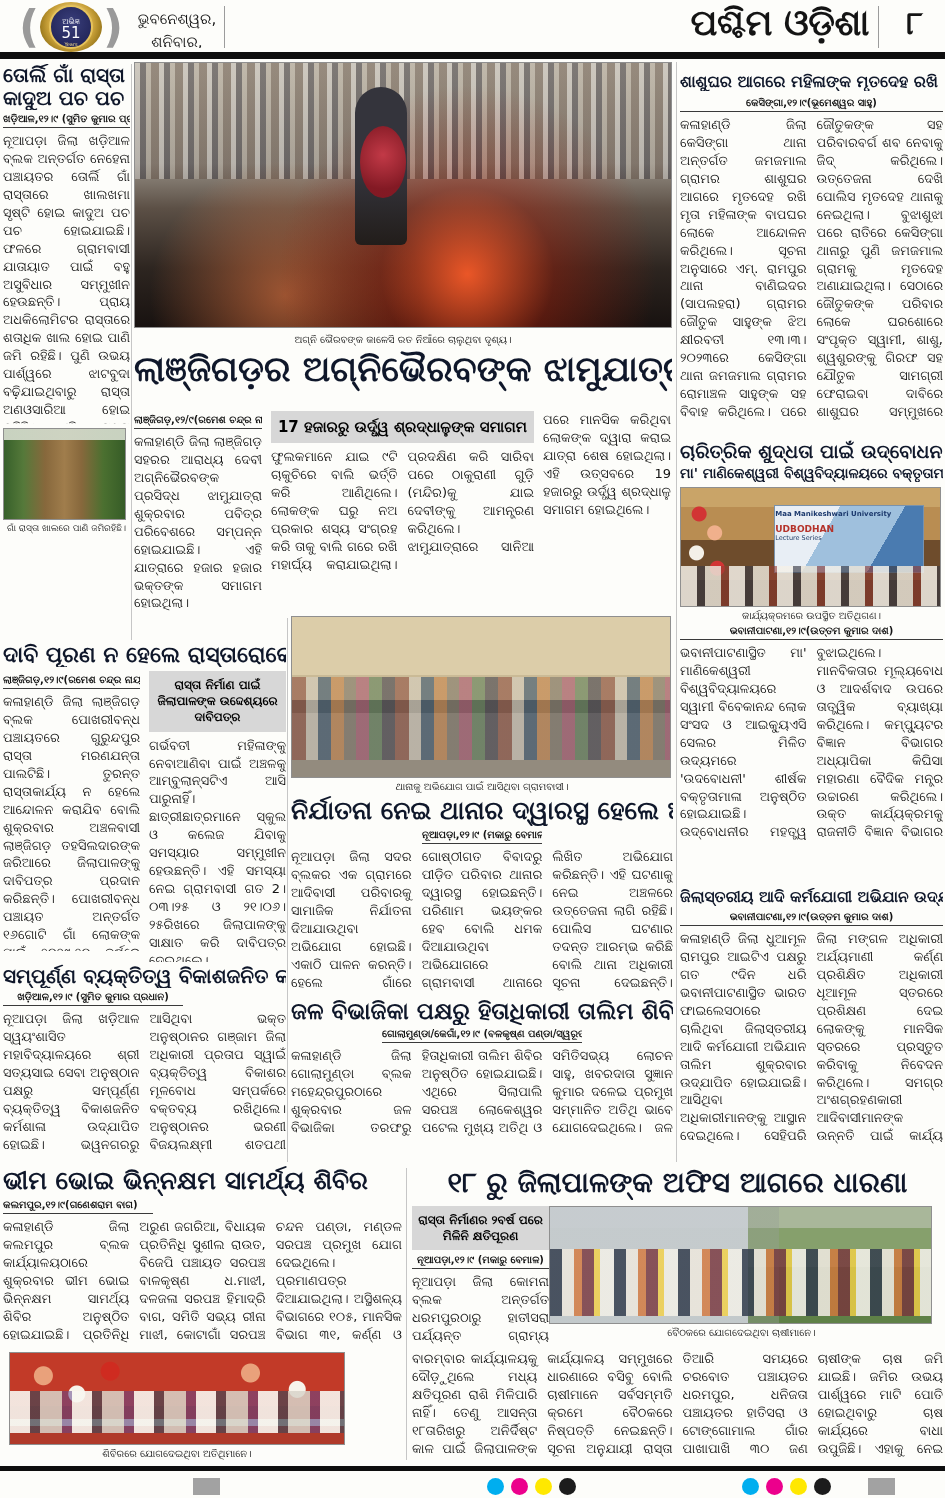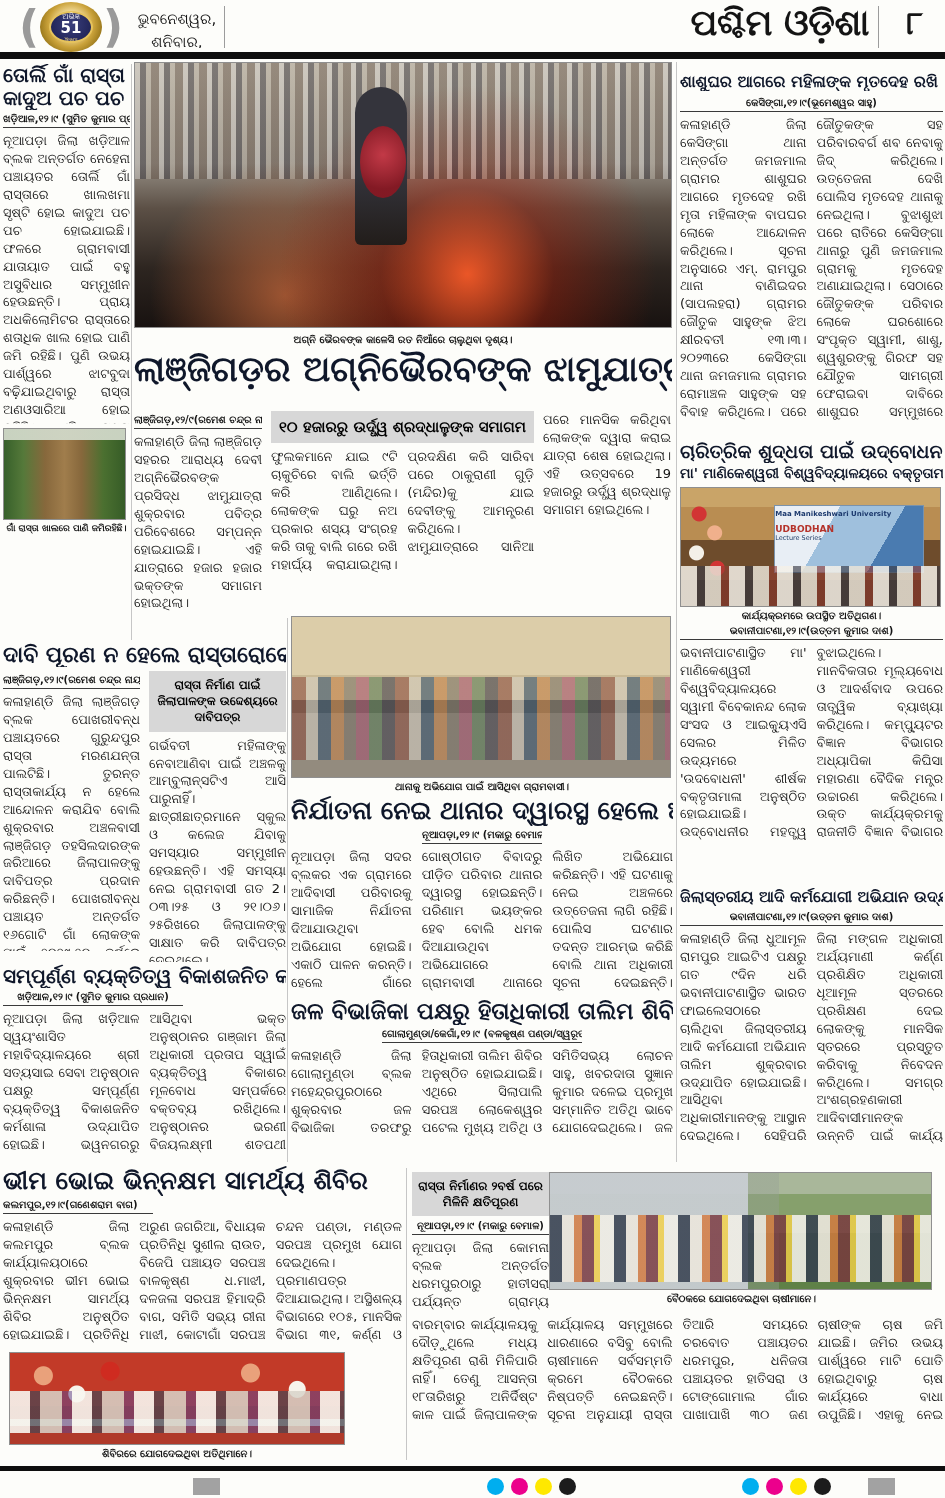--- a/index.html
+++ b/index.html
@@ -7,39 +7,39 @@
   body{font-family:"DejaVu Sans",sans-serif;color:#141414}
   #page{position:relative;width:945px;height:1498px;margin:0 auto;background:#fdfdfa;overflow:hidden}
 
   
   #header{position:absolute;left:0;top:0;width:945px;height:52px}
   .logo-wrap{position:absolute;left:12px;top:1px;width:118px;height:52px;display:flex;align-items:center;justify-content:center}
   .paren{font-size:44px;color:#9a9a9a;font-weight:bold;line-height:1}
   .logo-badge{position:relative;width:62px;height:50px;margin:0 1px;background:
       radial-gradient(circle at 50% 45%, #f3dc9a 0 30%, #caa23a 55%, #9c7a1d 75%, transparent 78%);
       border-radius:50%;display:flex;align-items:center;justify-content:center}
-  .logo-inner{width:44px;height:32px;border-radius:50%;background:radial-gradient(circle at 50% 40%, #3a3f7c, #23265a 75%);
-      display:flex;flex-direction:column;align-items:center;justify-content:flex-start;color:#fff;border:2px solid #e6c35c}
+  .logo-inner{width:44px;height:44px;border-radius:50%;background:radial-gradient(circle at 50% 40%, #3a3f7c, #23265a 75%);
+      display:flex;flex-direction:column;align-items:center;justify-content:flex-end;color:#fff;border:2px solid #e6c35c}
   .logo-inner .l1{font-size:8px;line-height:1}
-  .logo-inner .l2{font-size:15px;font-weight:bold;line-height:1.05}
+  .logo-inner .l2{font-size:15px;font-weight:normal;line-height:1.05}
   .logo-inner .l3{font-size:5px;line-height:1;color:#f0d98e}
   .dateline{position:absolute;left:136px;top:8px;width:82px;height:40px;font-weight:normal;font-size:15px;line-height:1.5;text-align:center;overflow:hidden}
   .hdr-vrule{position:absolute;top:6px;width:1px;height:42px;background:#9c9c9c}
   #section-title{position:absolute;right:76px;top:2px;font-size:36px;font-weight:bold;letter-spacing:-.5px;white-space:nowrap;overflow:hidden;max-width:430px}
   #page-number{position:absolute;right:22px;top:4px;font-size:32px;font-weight:bold}
   #header-bar{position:absolute;left:0;top:52px;width:945px;height:7px;background:#0e0e0e}
 
   
   .headline{font-weight:bold;color:#0f172a;overflow:hidden}
   .byline{display:block;font-size:10px;font-weight:bold;text-align:center;border-bottom:1px solid #3a3a3a;padding-bottom:2px;margin:3px auto 4px;overflow:hidden;white-space:nowrap}
   .bodytext{font-size:13px;line-height:1.38;text-align:justify;overflow:hidden}
   .cols2{columns:2;column-gap:10px}
   .cols3{columns:3;column-gap:10px}
   .cols4{columns:4;column-gap:10px}
-  .caption{font-size:10px;font-weight:700;text-align:center;overflow:hidden;white-space:nowrap;padding-top:3px}
+  .caption{font-size:10px;font-weight:400;text-align:center;overflow:hidden;white-space:nowrap;padding-top:3px}
   .graybox{background:#d7d7d7;color:#000;font-weight:bold;text-align:center;line-height:1.35;padding:6px 6px;overflow:hidden}
   .photo{position:relative;border:1px solid #8f8f8f;overflow:hidden}
   .vrule{position:absolute;width:1px;background:#c6c6c6}
   .abs{position:absolute}
 
   
   .photo-fire{background-image:
       repeating-linear-gradient(90deg, rgba(255,255,255,.32) 0 5px, rgba(35,35,48,.38) 5px 11px, rgba(222,214,200,.26) 11px 16px, rgba(84,64,52,.32) 16px 24px),
       radial-gradient(circle at 62% 80%, rgba(255,92,40,.9), rgba(160,32,12,.45) 22%, transparent 48%),
       radial-gradient(circle at 28% 88%, rgba(255,130,70,.55), transparent 30%),
@@ -133,21 +133,21 @@
   <div class="caption abs" style="left:134px;top:331px;width:538px">ଅଗ୍ନି ଭୈରବଙ୍କ କାଳେସି ରତ ନିଆଁରେ ଚାଲୁଥିବା ଦୃଶ୍ୟ।</div>
 
   <h1 class="headline abs" style="left:134px;top:349px;width:538px;height:58px;font-size:35px;text-align:center;white-space:nowrap">ଲାଞ୍ଜିଗଡ଼ର ଅଗ୍ନିଭୈରବଙ୍କ ଝାମୁଯାତ୍ରା ସମ୍ପନ୍ନ</h1>
 
   <div class="abs" style="left:134px;top:411px;width:538px;height:200px;display:flex;gap:9px;overflow:hidden">
     <div style="width:128px;flex:none;overflow:hidden">
       <span class="byline">ଲାଞ୍ଜିଗଡ଼,୧୨/୯(ରମେଶ ଚନ୍ଦ୍ର ନାୟକ)</span>
       <p class="bodytext">କଳାହାଣ୍ଡି ଜିଲା ଲାଞ୍ଜିଗଡ଼ ସହରର ଆରାଧ୍ୟ ଦେବୀ ଅଗ୍ନିଭୈରବଙ୍କ ପ୍ରସିଦ୍ଧ ଝାମୁଯାତ୍ରା ଶୁକ୍ରବାର ପବିତ୍ର ପରିବେଶରେ ସମ୍ପନ୍ନ ହୋଇଯାଇଛି। ଏହି ଯାତ୍ରାରେ ହଜାର ହଜାର ଭକ୍ତଙ୍କ ସମାଗମ ହୋଇଥିଲା।</p>
     </div>
     <div style="width:263px;flex:none;overflow:hidden">
-      <div class="graybox" style="font-size:15px;margin-bottom:5px">୧୦ ହଜାରରୁ ଉର୍ଦ୍ଧ୍ୱ ଶ୍ରଦ୍ଧାଳୁଙ୍କ ସମାଗମ</div>
+      <div class="graybox" style="font-size:15px;margin-bottom:5px">17 ହଜାରରୁ ଉର୍ଦ୍ଧ୍ୱ ଶ୍ରଦ୍ଧାଳୁଙ୍କ ସମାଗମ</div>
       <div class="bodytext cols2" style="height:128px">
         <span>ଫୁଲକମାନେ ଯାଇ ୯ଟି ଚାକୁଚିରେ ବାଲି ଭର୍ତ୍ତି କରି ଆଣିଥିଲେ। ଲୋକଙ୍କ ଘରୁ ନଅ ପ୍ରକାର ଶସ୍ୟ ସଂଗ୍ରହ କରି ତାକୁ ବାଲି ଗରେ ରଖି ମହାର୍ଘ୍ୟ କରାଯାଇଥିଲା।</span>
         <span>ପ୍ରଦକ୍ଷିଣ କରି ସାରିବା ପରେ ଠାକୁରାଣୀ ଗୁଡ଼ି (ମନ୍ଦିର)କୁ ଯାଇ ଦେବୀଙ୍କୁ ଆମନ୍ତ୍ରଣ କରିଥିଲେ। ଝାମୁଯାତ୍ରାରେ ସାନିଆ ଏହି ସମୟରେ ଜଳକୁ ଧରି କପଡ଼ା କରାଯାଇଥିଲା।</span>
       </div>
     </div>
     <div style="width:128px;flex:none;overflow:hidden">
       <p class="bodytext">ପରେ ମାନସିକ କରିଥିବା ଲୋକଙ୍କ ଦ୍ୱାରା କରାଇ ଯାତ୍ରା ଶେଷ ହୋଇଥିଲା। ଏହି ଉତ୍ସବରେ 19 ହଜାରରୁ ଉର୍ଦ୍ଧ୍ୱ ଶ୍ରଦ୍ଧାଳୁ ସମାଗମ ହୋଇଥିଲେ।</p>
     </div>
   </div>
 
@@ -221,20 +221,21 @@
     <span class="byline" style="width:150px;margin-left:0;text-align:left">କଲମପୁର,୧୨।୯(ଗଣେଶରାମ ବାଗ)</span>
     <div class="bodytext cols3" style="height:128px">କଳାହାଣ୍ଡି ଜିଲା କଲମପୁର ବ୍ଲକ କାର୍ଯ୍ୟାଳୟଠାରେ ଶୁକ୍ରବାର ଭୀମ ଭୋଇ ଭିନ୍ନକ୍ଷମ ସାମର୍ଥ୍ୟ ଶିବିର ଅନୁଷ୍ଠିତ ହୋଇଯାଇଛି। ପ୍ରତିନିଧି ଅରୁଣ ଜଗରିଆ, ବିଧାୟକ ପ୍ରତିନିଧି ସୁଶୀଲ ରାଉତ, ବିଜେପି ପଞ୍ଚାୟତ ସରପଞ୍ଚ ବାଳକୃଷ୍ଣ ଧ.ମାଝୀ, ଦଳଜଳା ସରପଞ୍ଚ ହିମାଦ୍ରି ବାଗ, ସମିତି ସଭ୍ୟ ରୀନା ମାଝୀ, କୋଟାଗାଁ ସରପଞ୍ଚ ଚନ୍ଦନ ପଣ୍ଡା, ମଣ୍ଡଳ ସରପଞ୍ଚ ପ୍ରମୁଖ ଯୋଗ ଦେଇଥିଲେ। ପ୍ରମାଣପତ୍ର ଦିଆଯାଇଥିଲା। ଅସ୍ଥିଶଳ୍ୟ ବିଭାଗରେ ୧୦୫, ମାନସିକ ବିଭାଗ ୩୧, କର୍ଣ୍ଣ ଓ ଗଳା ୯୫, ଚକ୍ଷୁ ବିଭାଗ ୫୯ ଓ ଅନ୍ୟାନ୍ୟ ସହାୟତା ପାଇଁ ୯୮ ଜଣ ପଞ୍ଜୀକରଣ କରିଥିଲେ। ଶିବିରରେ ଅସ୍ଥିଶଳ୍ୟ ବିଭାଗ ଡା. ପ୍ରମୋଦଚନ୍ଦ୍ର ପ୍ରମୁଖ ସେବା ଦେଇଥିଲେ।</div>
     <div class="photo photo-balloons" style="width:336px;height:93px;margin:6px 0 0 6px">
       <div class="balloon-people"></div>
     </div>
     <div class="caption" style="width:348px">ଶିବିରରେ ଯୋଗଦେଇଥିବା ଅତିଥିମାନେ।</div>
   </div>
   <div class="vrule" style="left:406px;top:1168px;height:292px"></div>
 
   <div class="abs" style="left:412px;top:1166px;width:531px;height:300px;overflow:hidden">
+    <h2 class="headline" style="font-size:28px;text-align:center;white-space:nowrap">୧୮ ରୁ ଜିଲାପାଳଙ୍କ ଅଫିସ ଆଗରେ ଧାରଣା</h2>
     <div style="display:flex;margin-top:6px;height:140px;overflow:hidden">
       <div style="width:137px;flex:none;overflow:hidden">
         <div class="graybox" style="font-size:12px;margin-bottom:4px">ରାସ୍ତା ନିର୍ମାଣର ୨ବର୍ଷ ପରେ ମିଳିନି କ୍ଷତିପୂରଣ</div>
         <span class="byline">ନୂଆପଡ଼ା,୧୨।୯ (ମକାରୁ ବେମାଳ)</span>
         <p class="bodytext">ନୂଆପଡ଼ା ଜିଲା କୋମନା ବ୍ଲକ ଅନ୍ତର୍ଗତ ଧରମପୁରଠାରୁ ହାତୀସରା ପର୍ଯ୍ୟନ୍ତ ଗ୍ରାମ୍ୟ ଉନ୍ନୟନ ବିଭାଗ ଦ୍ୱାରା ରାସ୍ତା ଓ ସେତୁ ନିର୍ମାଣ ହୋଇଛି। ରାସ୍ତା ନିର୍ମାଣର ୨ବର୍ଷ ବିତି ଯାଉଥିଲେ ମଧ୍ୟ ଚାଷୀଙ୍କୁ କ୍ଷତିପୂରଣ ରାଶି ମିଳିନାହିଁ। ଏହି ଅବସରରେ ଶୁକ୍ରବାର ଧରମପୁର ସୁନ୍ଦର ନଦୀ ବ୍ରିଜ ସମ୍ମୁଖ ବରଗଛ ମୂଳରେ ଚାଷୀ ନେତା ଭଙ୍ଗବନ୍ଧୁ ଧରୁଆଙ୍କ ଅଧ୍ୟକ୍ଷତାରେ ଏକ ବୈଠକ ଅନୁଷ୍ଠିତ ହୋଇଥିଲା। ଏଥିରେ ଧରମପୁର, ହାତୀସରା, ଟୋଙ୍ଗୋମାଲ ଗାଁର ଚାଷୀମାନେ ଯୋଗଦେଇ ଆଲୋଚନା କରିଥିଲେ।</p>
       </div>
       <div style="width:385px;flex:none;overflow:hidden">
         <div class="photo photo-farmers" style="width:383px;height:118px">
           <div class="farmer-people"></div>
         </div>

